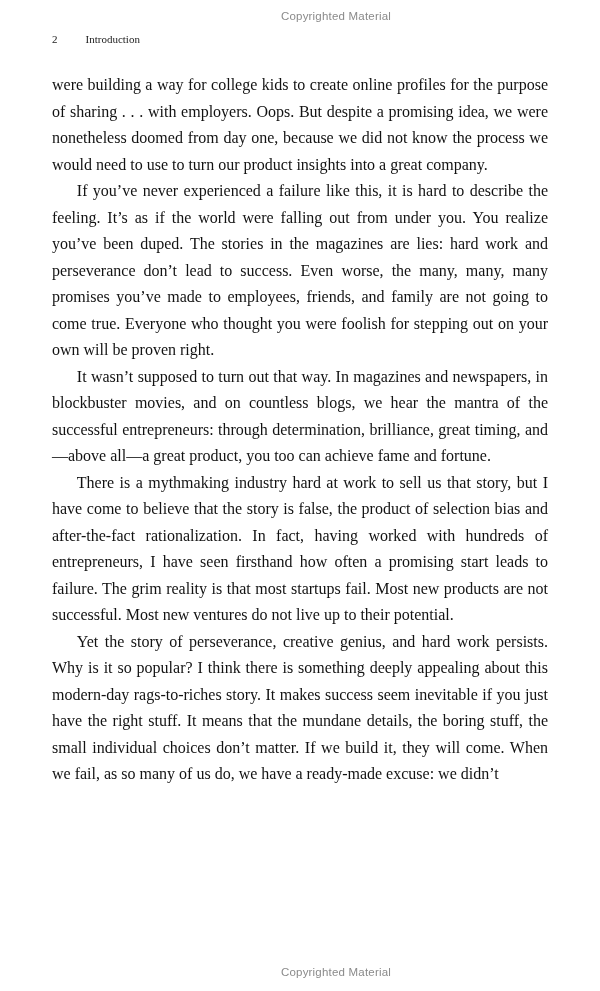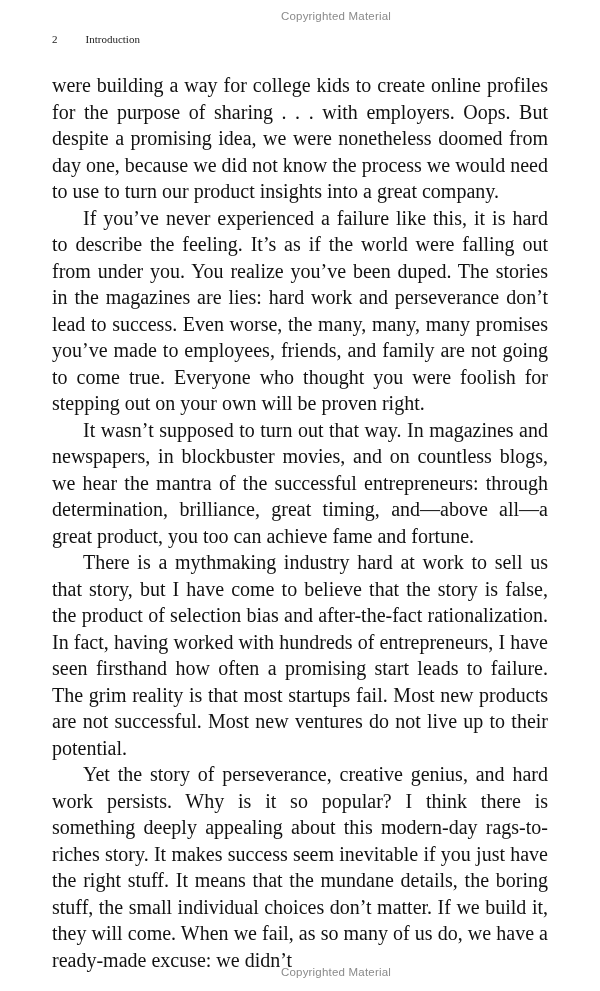--- a/index.html
+++ b/index.html
@@ -44,21 +44,21 @@
   }
   .page-header .page-number {
     display: inline-block;
     margin-right: 28px;
   }
   .body-text {
     position: absolute;
     top: 72px;
     left: 52px;
     width: 496px;
-    font-size: 20px;
+    font-size: 16px;
     line-height: 26.5px;
     text-align: justify;
     color: #121212;
   }
   .body-text p {
     margin: 0;
     padding: 0;
     text-indent: 1.55em;
   }
   .body-text p.no-indent {

